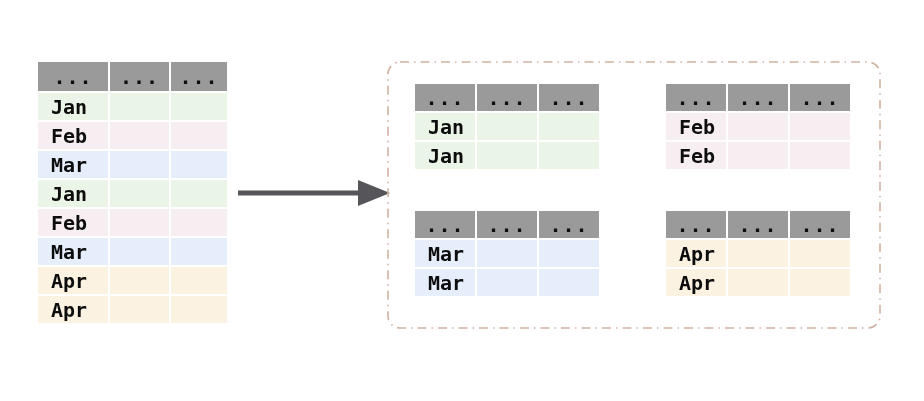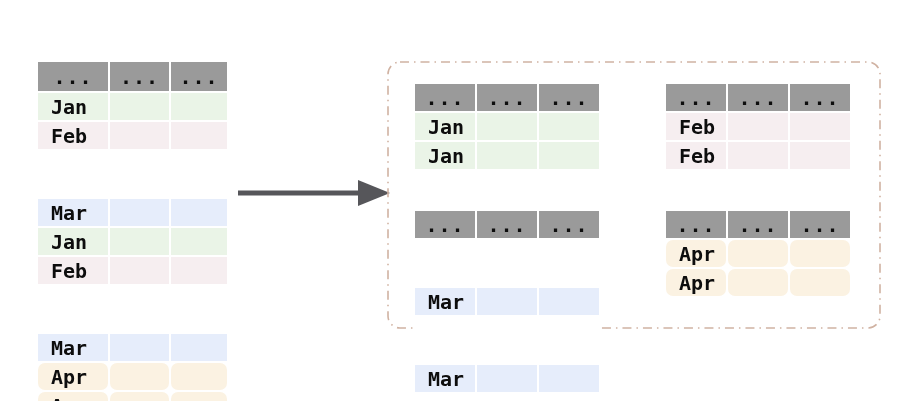--- a/index.html
+++ b/index.html
@@ -45,22 +45,22 @@
   }
   .src .head{height:29px;}
   .head{
     background:var(--header-bg);
     justify-content:center;
     letter-spacing:1px;
   }
   .lbl{padding-left:13px;}
   .g-jan{background:var(--jan);}
   .g-feb{background:var(--feb);}
-  .g-mar{background:var(--mar);margin-top:48px;}
-  .g-apr{background:var(--apr);border-radius:7px;}
+  .g-mar{background:var(--mar);}
+  .g-apr{background:var(--apr);}
   .arrow{
     position:absolute;
     left:236px;top:178px;
     width:156px;height:30px;
   }
   .arrow .shaft{fill:var(--arrow);}
   .arrow .head-poly{fill:var(--arrow);}
   .groups{
     position:absolute;
     left:387px;top:61px;

